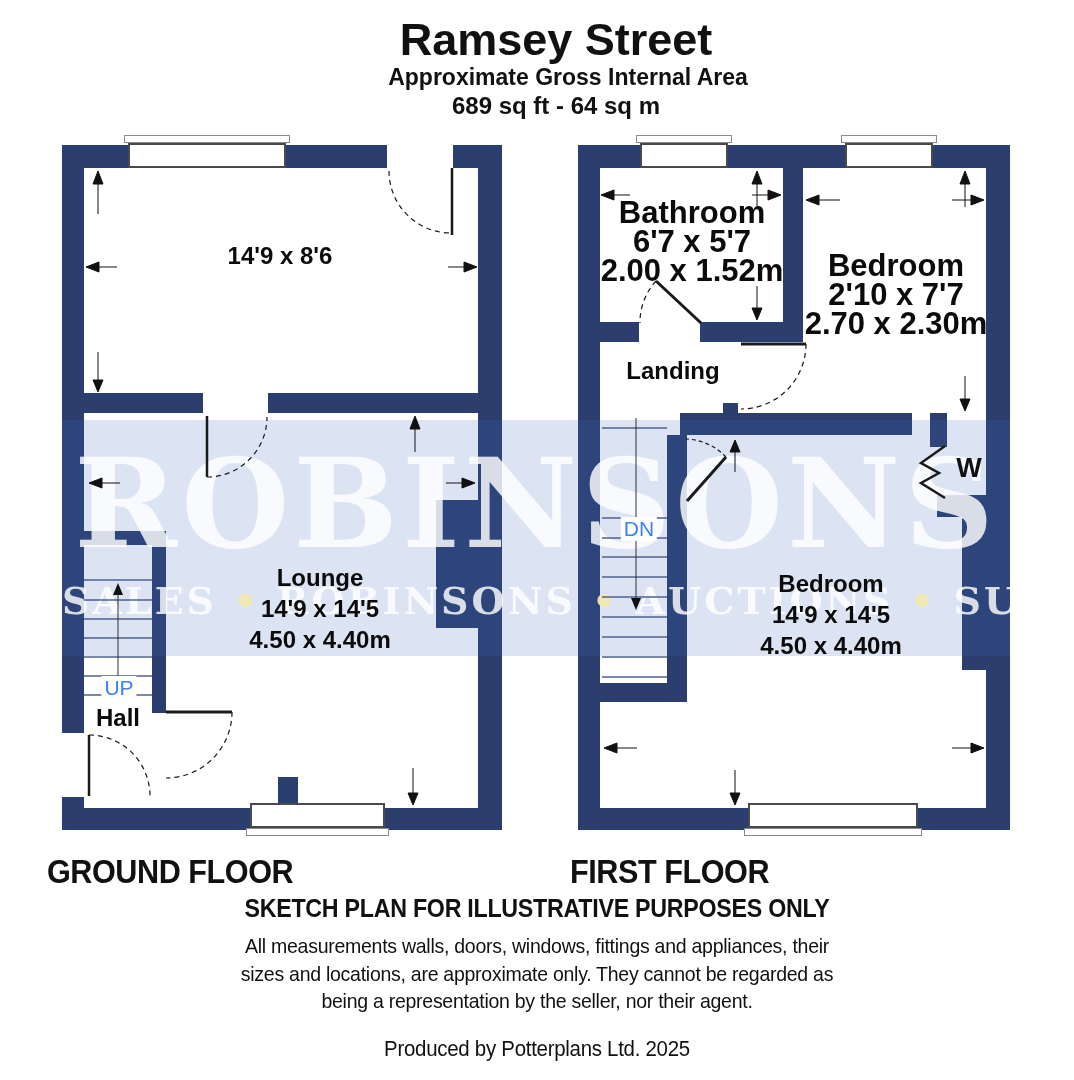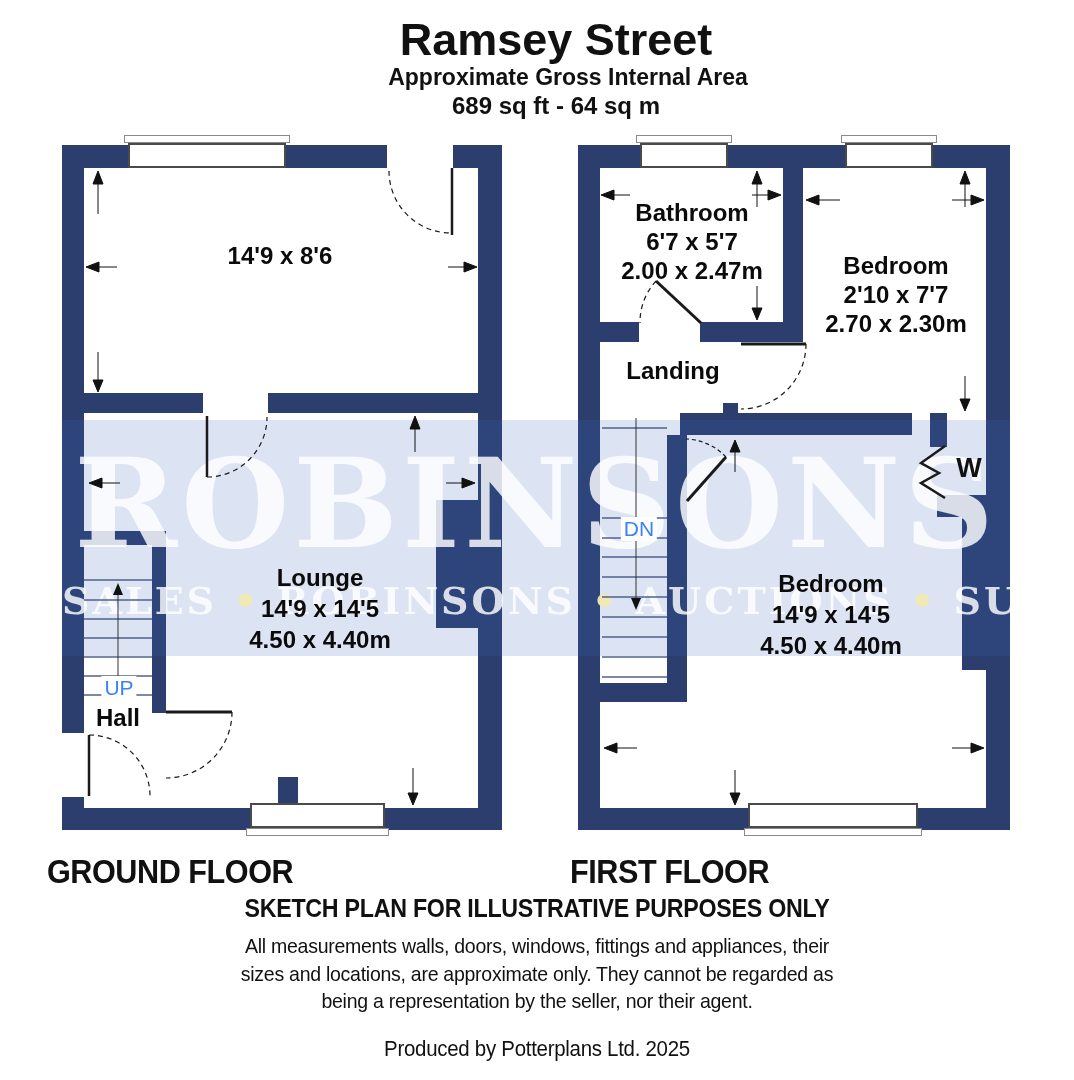--- a/index.html
+++ b/index.html
@@ -7,21 +7,21 @@
   #canvas {
     position:relative; width:1074px; height:1080px; background:#fff; overflow:hidden;
     font-family:"Liberation Sans", sans-serif; color:var(--ink);
   }
   .wall { position:absolute; background:var(--wall); z-index:1; }
   .window { position:absolute; background:#fff; border:2px solid #4a4a4a; box-sizing:border-box; z-index:2; }
   .sill { position:absolute; background:#fff; border:1px solid #8a8a8a; box-sizing:border-box; z-index:2; }
   .overlay { position:absolute; left:0; top:0; z-index:5; pointer-events:none; }
   .room-label { position:absolute; transform:translateX(-50%); text-align:center; z-index:6;
     font-weight:bold; font-size:24px; line-height:31px; white-space:nowrap; color:#0b0b0b; }
-  .room-label.small { font-size:24px; line-height:29px; }
+  .room-label.small { font-size:31px; line-height:29px; }
   .stair-label { position:absolute; transform:translate(-50%,-50%); z-index:6; font-size:21px;
     background:#fff; padding:0 3px; white-space:nowrap; color:#3b82f6; }
   .w-label { position:absolute; transform:translate(-50%,-50%); z-index:6; font-size:27px; font-weight:bold; }
   .header { position:absolute; left:0; width:100%; text-align:center; font-weight:bold; z-index:7;padding-left:19px; }
   .wm-band { position:absolute; left:62px; top:420px; width:948px; height:236px; z-index:4;
     background:rgba(62,105,190,0.18); text-align:center; overflow:hidden; }
   .wm-name { margin-top:22px; font-family:"DejaVu Serif", serif; font-weight:bold; font-size:124px;
     line-height:1; letter-spacing:4px; color:rgba(255,255,255,0.82); white-space:nowrap; }
   .wm-tagline { margin-top:12px; font-family:"DejaVu Serif", serif; font-weight:bold; font-size:38px;
     letter-spacing:3px; color:rgba(255,255,255,0.82); white-space:nowrap; }
@@ -207,21 +207,21 @@
     <div>Lounge</div>
     <div>14'9 x 14'5</div>
     <div>4.50 x 4.40m</div>
   </div>
   <div class="room-label" style="left:118px;top:702px">
     <div>Hall</div>
   </div>
   <div class="room-label small" style="left:692px;top:198px">
     <div>Bathroom</div>
     <div>6'7 x 5'7</div>
-    <div>2.00 x 2.47m</div>
+    <div>2.00 x 1.52m</div>
   </div>
   <div class="room-label small" style="left:896px;top:251px">
     <div>Bedroom</div>
     <div>2'10 x 7'7</div>
     <div>2.70 x 2.30m</div>
   </div>
   <div class="room-label" style="left:673px;top:355px">
     <div>Landing</div>
   </div>
   <div class="room-label" style="left:831px;top:568px">

